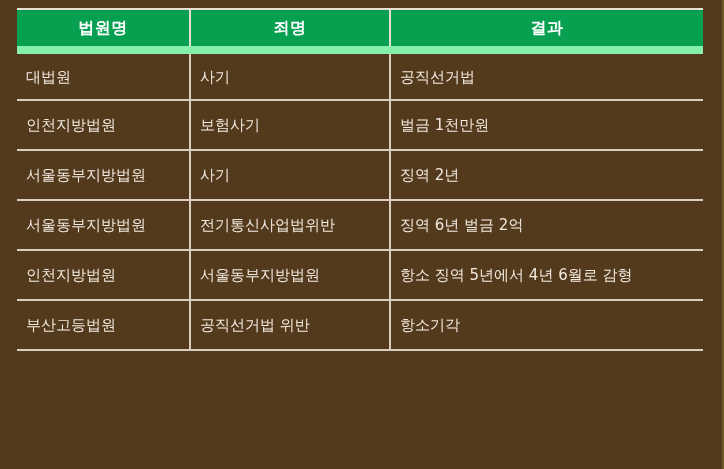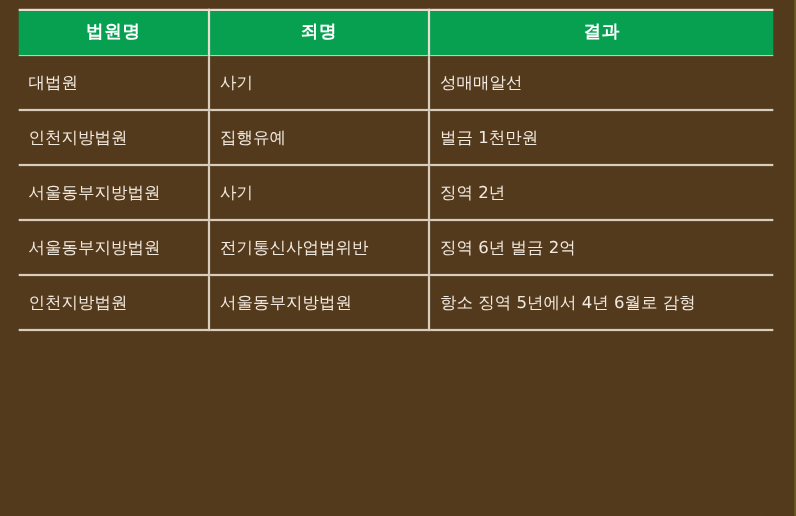--- a/index.html
+++ b/index.html
@@ -40,21 +40,21 @@
 
   #verdict-table thead th {
     background: #07a050;
     color: #ffffff;
     font-size: 16px;
     font-weight: bold;
     text-align: center;
     height: 41px;
     padding: 0;
     border-top: 2px solid #e8ded1;
-    border-bottom: 1px solid #86efac;
+    border-bottom: 8px solid #86efac;
     border-right: 2px solid #e8ded1;
     box-sizing: border-box;
     letter-spacing: 0.5px;
   }
   #verdict-table thead th:last-child {
     border-right: none;
     margin-left: 41px;
   }
 
   #verdict-table tbody td {
@@ -92,36 +92,41 @@
     <tr>
       <th>법원명</th>
       <th>죄명</th>
       <th>결과</th>
     </tr>
   </thead>
   <tbody id="table-body">
       <tr>
         <td>대법원</td>
         <td>사기</td>
-        <td>성매매알선</td>
+        <td>공직선거법</td>
       </tr>
       <tr>
         <td>인천지방법원</td>
-        <td>집행유예</td>
+        <td>보험사기</td>
         <td>벌금 1천만원</td>
       </tr>
       <tr>
         <td>서울동부지방법원</td>
         <td>사기</td>
         <td>징역 2년</td>
       </tr>
       <tr>
         <td>서울동부지방법원</td>
         <td>전기통신사업법위반</td>
         <td>징역 6년 벌금 2억</td>
       </tr>
       <tr>
         <td>인천지방법원</td>
         <td>서울동부지방법원</td>
         <td>항소 징역 5년에서 4년 6월로 감형</td>
       </tr>
+      <tr>
+        <td>부산고등법원</td>
+        <td>공직선거법 위반</td>
+        <td>항소기각</td>
+      </tr>
     </tbody>
 </table>
 
 </body></html>

